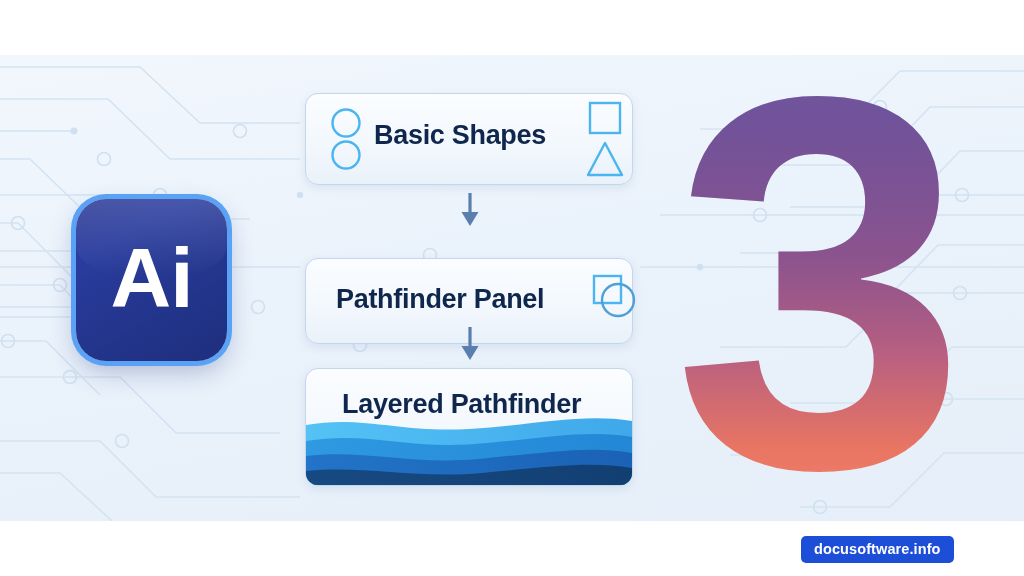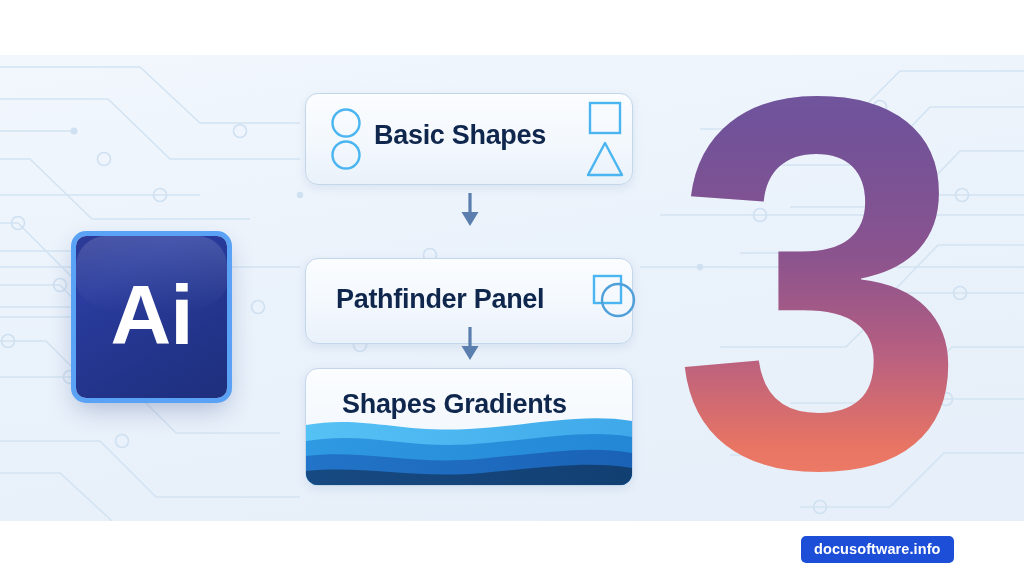--- a/index.html
+++ b/index.html
@@ -15,24 +15,23 @@
   .band{
     position:absolute;left:0;top:55px;width:1024px;height:466px;
     background:linear-gradient(170deg,#f2f7fd 0%,#eaf2fb 45%,#e6eff9 100%);
     overflow:hidden;
   }
   .circuit{position:absolute;left:0;top:0;width:1024px;height:466px;}
 
   
   .ai-logo{
     position:absolute;left:76px;top:199px;width:151px;height:162px;
-    border-radius:10px;
+    border-radius:30px;
     background:linear-gradient(150deg,#2c3a96 0%,#2a3c9e 25%,#24368f 55%,#1e2f7d 100%);
     box-shadow:0 0 0 5px #5aa2f5, 0 10px 26px rgba(30,50,120,.30);
-    margin-top:37px;
   }
   .ai-logo::after{
     content:"";position:absolute;left:0;top:0;right:0;height:48%;
     border-radius:30px 30px 40% 40%;
     background:linear-gradient(180deg,rgba(255,255,255,.14),rgba(255,255,255,0));
   }
   .ai-text{
     position:absolute;inset:0;display:flex;align-items:center;justify-content:center;
     color:#ffffff;font-weight:700;font-size:84px;letter-spacing:-1px;
     font-family:"Liberation Sans", sans-serif;
@@ -215,21 +214,21 @@
       <circle cx="30" cy="29" r="16" fill="none" stroke="#4f9fd8" stroke-width="2.4"></circle>
     </svg>
   </div>
 
   <svg class="arrow" id="arrow2" viewBox="0 0 22 40">
     <path d="M11 2 V22" stroke="#5a7fae" stroke-width="3.2" fill="none"></path>
     <path d="M2.5 21 L11 35 L19.5 21 Z" fill="#5a7fae"></path>
   </svg>
 
   <div class="card" id="card3">
-    <div class="card-title">Shapes Gradients</div>
+    <div class="card-title">Layered Pathfinder</div>
     <svg class="waves" viewBox="0 0 326 72" preserveAspectRatio="none">
       <defs>
         <linearGradient id="w1" x1="0" y1="0" x2="1" y2="0">
           <stop offset="0%" stop-color="#55c2f5"></stop>
             <stop offset="100%" stop-color="#3fa8ea"></stop>
         </linearGradient>
         <linearGradient id="w2" x1="0" y1="0" x2="1" y2="0">
           <stop offset="0%" stop-color="#2f99e2"></stop>
             <stop offset="100%" stop-color="#2387d6"></stop>
         </linearGradient>

